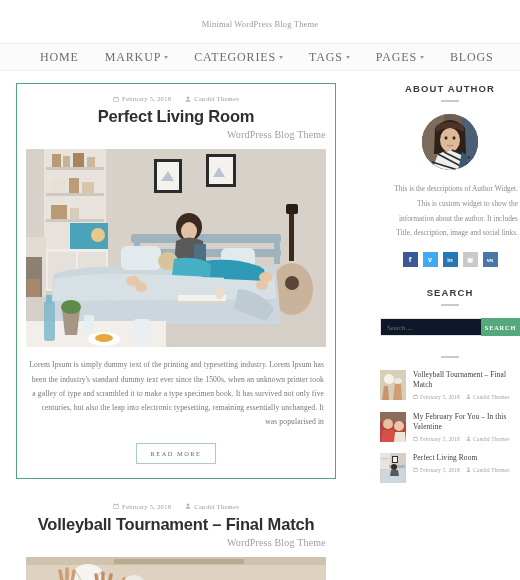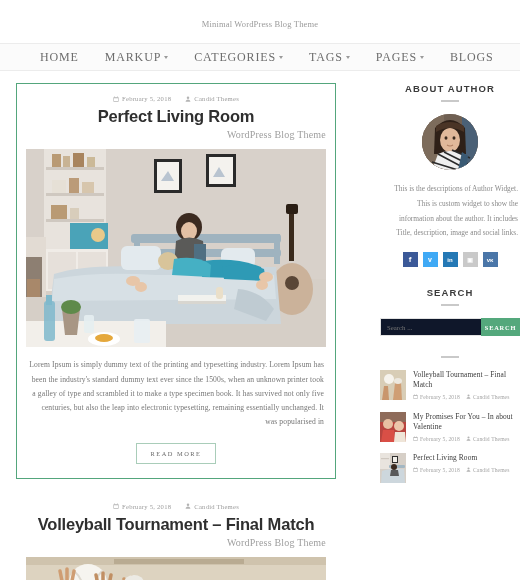--- a/index.html
+++ b/index.html
@@ -510,21 +510,21 @@
             <svg class="scene" viewBox="0 0 26 30" preserveAspectRatio="none">
               <rect width="26" height="30" fill="#b8453f"></rect>
               <rect x="0" y="0" width="26" height="10" fill="#8e6b5a"></rect>
               <circle cx="8" cy="12" r="5" fill="#e8c0a2"></circle>
               <path d="M1 30 L3 18 L14 18 L15 30 Z" fill="#d94f46"></path>
               <circle cx="19" cy="14" r="5" fill="#ecc6aa"></circle>
               <path d="M14 30 L15 20 L25 20 L26 30 Z" fill="#efe5d8"></path>
             </svg>
           </div>
           <div class="fp-body">
-            <div class="fp-title">My Promises For You – In about Valentine</div>
+            <div class="fp-title">My February For You – In this Valentine</div>
             <div class="fp-meta">
               <span class="meta-item">
                 <svg class="meta-ico" style="width:5px;height:5px" viewBox="0 0 16 16">
                     <rect x="1" y="3" width="14" height="12" rx="1" fill="#b3b3b3"></rect>
                     <rect x="2.5" y="6" width="11" height="7.5" fill="#fff"></rect>
                     <rect x="3.5" y="1" width="1.6" height="3" fill="#b3b3b3"></rect>
                     <rect x="10.9" y="1" width="1.6" height="3" fill="#b3b3b3"></rect>
                   </svg>
                 <span>February 5, 2018</span>
               </span>

